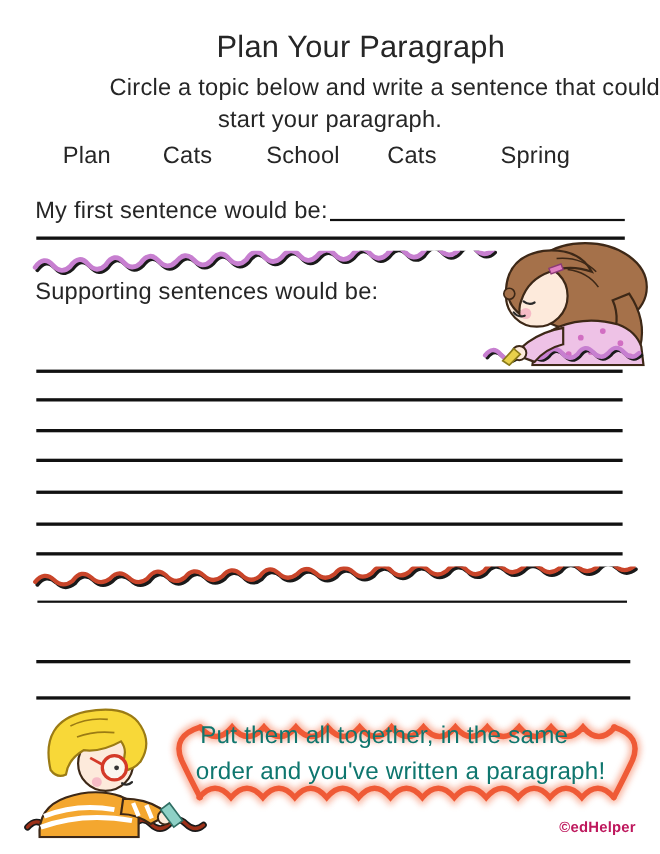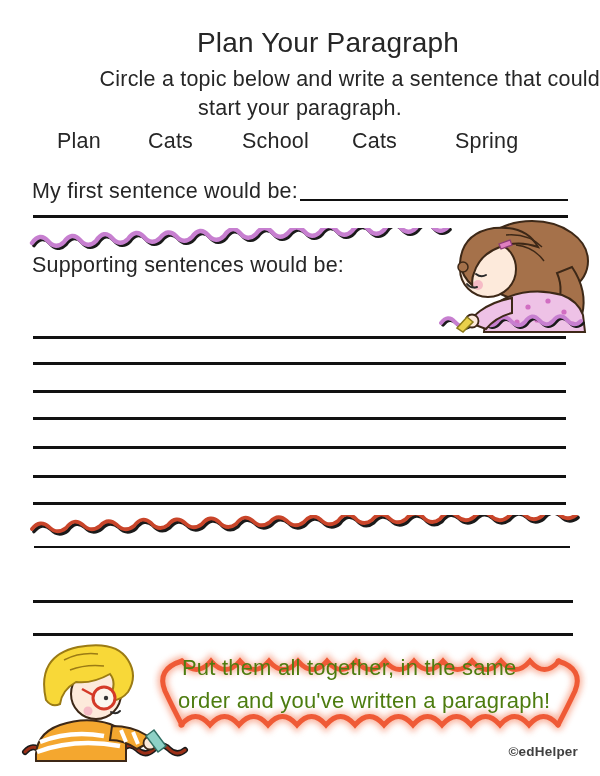--- a/index.html
+++ b/index.html
@@ -8,22 +8,22 @@
     font-family:"Liberation Sans",sans-serif;color:#262626;letter-spacing:.2px;
   }
   .abs{position:absolute;}
   .title{top:27px;left:0;width:600px;text-align:center;font-size:28px;font-weight:400;padding-left:28px;}
   .instr1{top:67px;left:0;width:600px;text-align:right;font-size:21.5px;}
   .instr2{top:96px;left:0;width:600px;text-align:center;font-size:21.5px;}
   .topic{top:129px;font-size:21.5px;}
   .sentence-row{display:flex;align-items:flex-end;font-size:21.5px;}
   .fill-line{flex:1;border-bottom:2.4px solid #111;margin-bottom:3px;margin-left:2px;}
   .rule{position:absolute;height:2.6px;background:#111;}
-  .bubble-text{font-size:22px;color:#4d7c0f;white-space:nowrap;text-align:right;}
-  .credit{top:744px;left:0;width:578px;text-align:right;font-size:13.5px;font-weight:bold;color:#404040;}
+  .bubble-text{font-size:22px;color:#0f766e;white-space:nowrap;text-align:right;}
+  .credit{top:744px;left:0;width:578px;text-align:right;font-size:13.5px;font-weight:bold;color:#be185d;}
   svg{display:block;}
 </style>
 </head>
 <body>
 
 <div class="page">
 
   <div class="abs title">Plan Your Paragraph</div>
   <div class="abs instr1">Circle a topic below and write a sentence that could</div>
   <div class="abs instr2">start your paragraph.</div>

